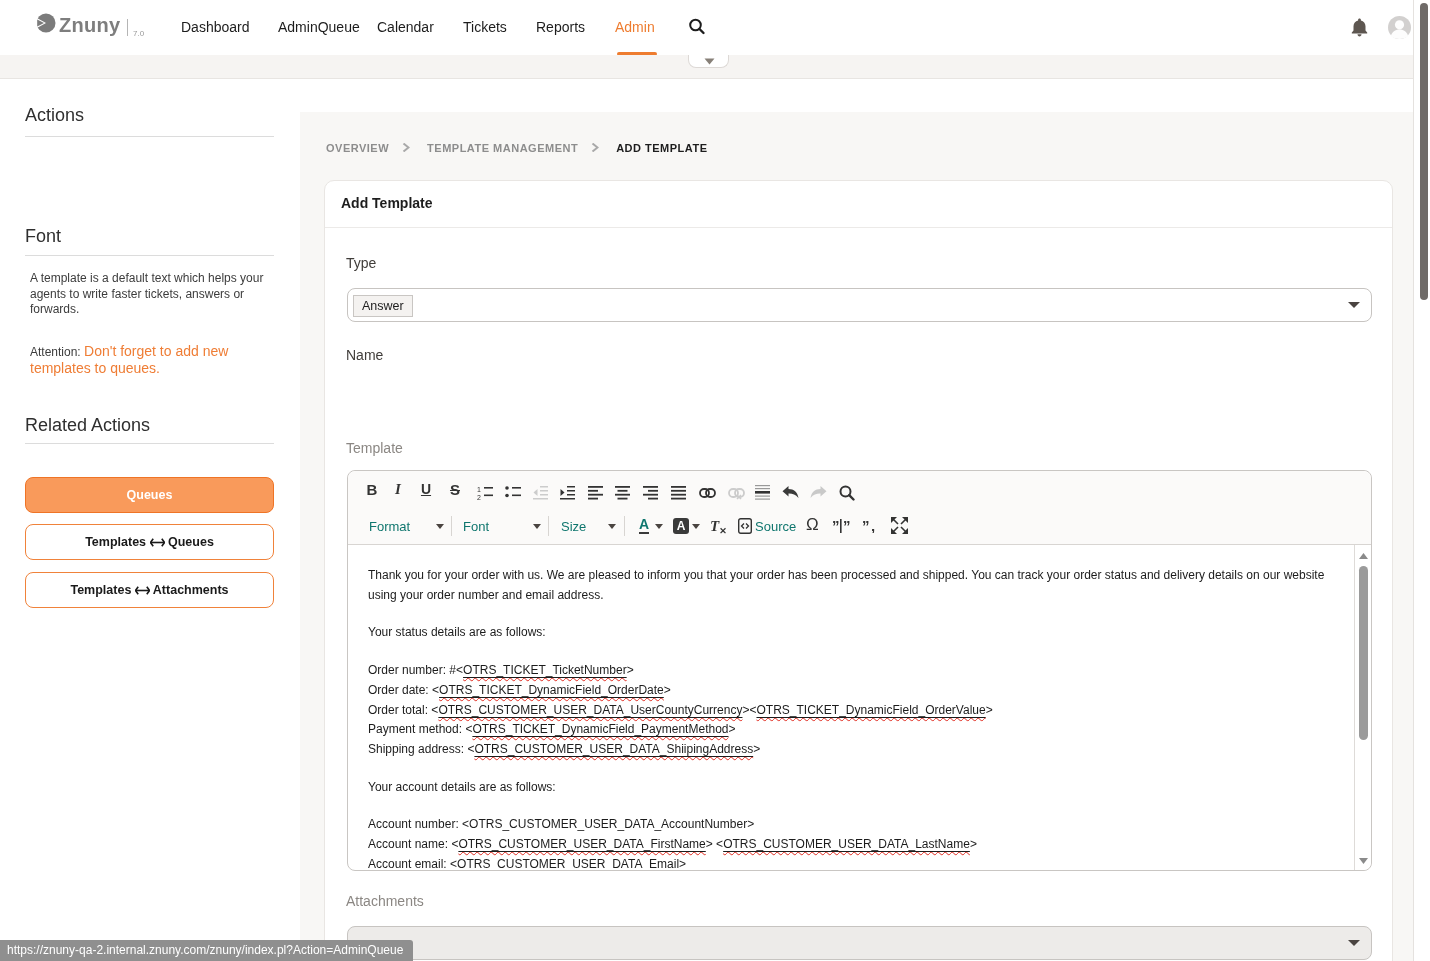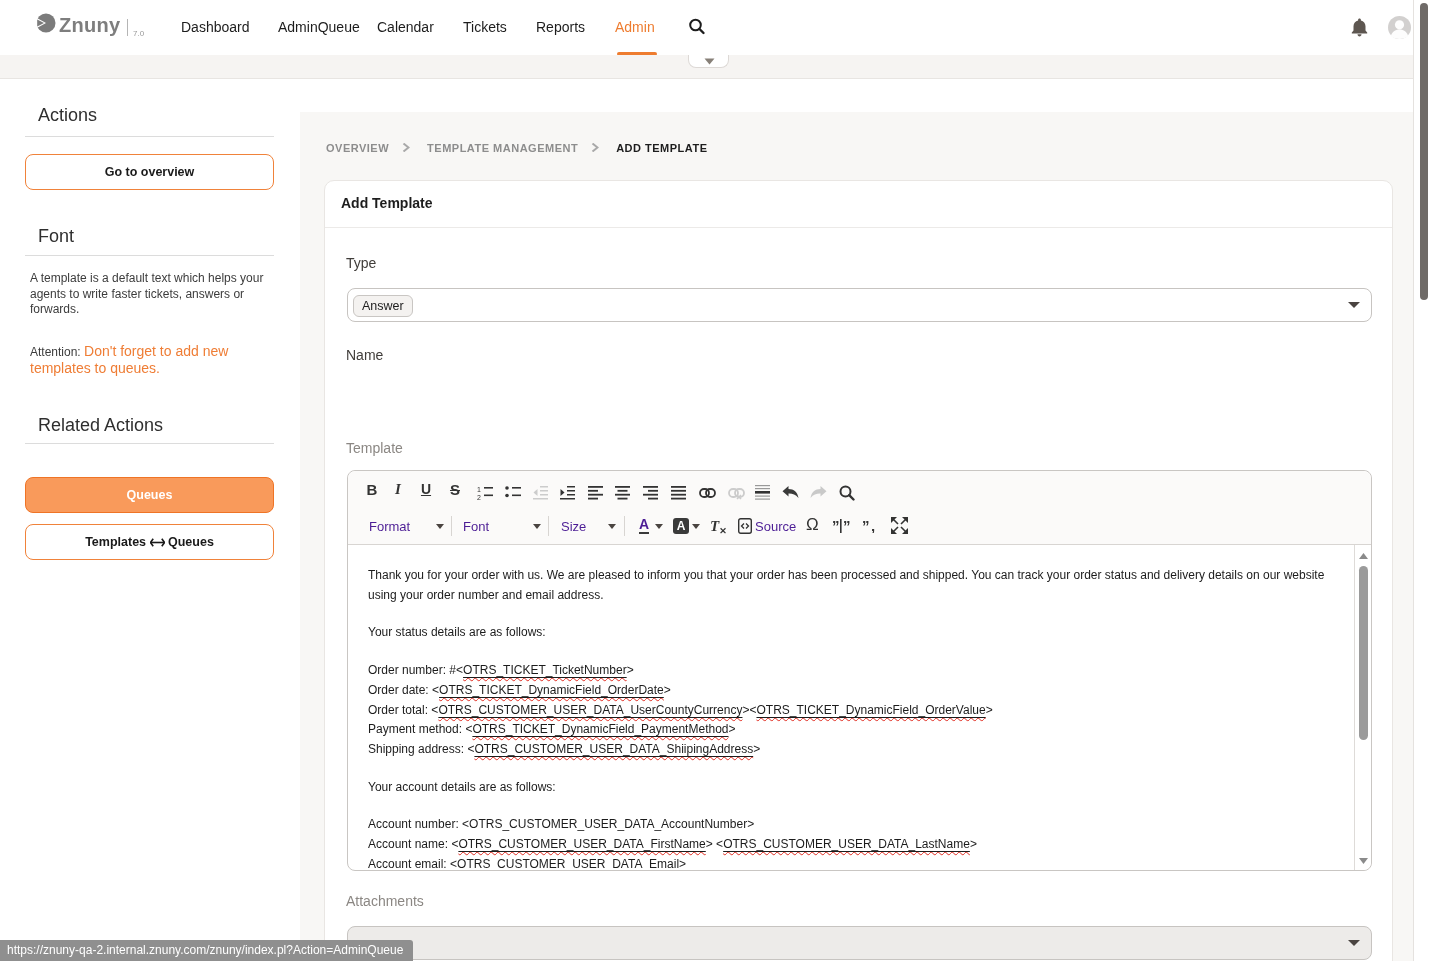--- a/index.html
+++ b/index.html
@@ -12,46 +12,46 @@
 .navitem { position:absolute; top:0; height:54px; line-height:54px; font-size:14px; color:#1d1d1d; }
 #adminbar { position:absolute; left:601px; top:52px; width:40px; height:4px; background:#ee7c2f; border-radius:2px; }
 
 
 #strip { position:absolute; left:0; top:55px; width:1430px; height:23px; background:#f6f4f2; }
 #tab { position:absolute; left:688px; top:55px; width:41px; height:13px; background:#fff; border:1px solid #ddd9d6; border-top:none; border-radius:0 0 8px 8px; }
 #tab svg { position:absolute; left:15px; top:3px; }
 
 
 #sidebar { position:absolute; left:0; top:78px; width:300px; height:883px; background:#fff; }
-.shead { position:absolute; left:38px; font-size:18px; color:#2f2f2f; }
+.shead { position:absolute; left:25px; font-size:18px; color:#2f2f2f; }
 .sdiv { position:absolute; left:25px; width:249px; height:1px; background:#dcdcdc; }
 .sbtn { position:absolute; left:25px; width:249px; height:36px; border:1px solid #f0823a; border-radius:8px; background:#fff; text-align:center; font-size:12.5px; font-weight:bold; color:#1a1a1a; }
 .sbtn span { display:inline-block; line-height:34px; }
 .sbtn.orange { background:#f99a5b; border-color:#ef7426; color:#fff; }
 .stext { position:absolute; left:30px; width:240px; font-size:12px; line-height:15.5px; color:#3c3c3c; }
 
 
 #main { position:absolute; left:300px; top:78px; width:1113px; height:883px; background:#f8f7f5;margin-top:34px; }
 #crumbs { position:absolute; left:26px; top:30px; font-size:11px; font-weight:bold; letter-spacing:0.5px; color:#8d8d8d; }
 #card { position:absolute; left:24px; top:68px; width:1069px; height:900px; background:#fff; border:1px solid #e9e6e3; border-radius:10px; }
 .chev { display:inline-block; margin:0 17px 0 13px; }
 #cardhead { position:absolute; left:16px; top:14px; font-size:14px; font-weight:bold; color:#1d1d1d; }
 #carddiv { position:absolute; left:0; top:46px; width:1067px; height:1px; background:#eceae8; }
 .flabel { position:absolute; left:21px; font-size:14px; color:#403d3a; }
 .flabel.gray { color:#8b8783; }
 .fctl { position:absolute; left:22px; width:1025px; height:34px; background:#fff; border:1px solid #c7c4c1; border-radius:8px; }
 .caret { position:absolute; right:11px; top:13px; width:0; height:0; border-left:6px solid transparent; border-right:6px solid transparent; border-top:6px solid #4a4441; }
-#chip { position:absolute; left:5px; top:6px; height:22px; padding:0 8px; background:#f4f2f0; border:1px solid #c9c6c3; border-radius:6px; font-size:12.5px; color:#1d1d1d; line-height:20px; }
+#chip { position:absolute; left:5px; top:6px; height:22px; padding:0 8px; background:#f4f2f0; border:1px solid #c9c6c3; border-radius:0; font-size:12.5px; color:#1d1d1d; line-height:20px; }
 #nameval { position:absolute; left:10px; top:9px; font-size:12px; color:#1d1d1d; }
 
 
 #editor { position:absolute; left:22px; top:289px; width:1025px; height:401px; border:1px solid #c9c6c3; border-radius:8px; background:#fff; }
 #toolbar { position:absolute; left:0; top:0; width:1023px; height:74px; background:#fbfaf9; border-bottom:1px solid #d8d5d2; border-radius:8px 8px 0 0; }
 .t1 { position:absolute; top:10px; width:28px; height:24px; text-align:center; color:#333; }
-.tt { position:absolute; font-size:13px; color:#4c1d95; }
+.tt { position:absolute; font-size:13px; color:#0f766e; }
 .tcaret { position:absolute; width:0; height:0; border-left:4px solid transparent; border-right:4px solid transparent; border-top:5px solid #4a4441; }
 .tdiv { position:absolute; width:1px; height:20px; background:#d8d5d2; }
 #content { position:absolute; left:0; top:74px; width:1023px; height:325px; overflow:hidden; border-radius:0 0 8px 8px; }
 #ctext { position:absolute; left:20px; top:21px; width:970px; font-size:12px; line-height:19.7px; color:#1c1c1c; }
 #ctext p { margin:0 0 18px 0; }
 .sp { text-decoration:underline wavy #e02b20; text-decoration-thickness:1px; text-underline-offset:3px; }
 .sp u { text-decoration:underline; text-decoration-thickness:1px; }
 #esb { position:absolute; right:0px; top:0; width:17px; height:325px; background:#fff; border-left:1px solid #dedbd8; }
 #ethumb { position:absolute; left:4px; top:21px; width:9px; height:174px; background:#9b9b9b; border-radius:4.5px; }
 .etri { position:absolute; left:4px; }
@@ -100,32 +100,35 @@
 <div id="strip"></div>
 <div id="tab">
     <svg width="11" height="7" viewBox="0 0 11 7">
       <polygon points="0.5,0.5 10.5,0.5 5.5,6.5" fill="#878078"></polygon>
     </svg>
   </div>
 
 <div id="sidebar">
   <div class="shead" style="top:27px;">Actions</div>
   <div class="sdiv" style="top:58px;"></div>
-  <div class="sbtn" style="top:76px;"><span>Go to overview</span></div>
   <div class="shead" style="top:148px;">Font</div>
   <div class="sdiv" style="top:177px;"></div>
   <div class="stext" style="top:266px;">Attention: <span style="font-size:14px;color:#ef7d35;">Don't forget to add new templates to queues.</span></div>
   <div class="stext" style="top:193px;">A template is a default text which helps your agents to write faster tickets, answers or forwards.</div>
   <div class="shead" style="top:337px;">Related Actions</div>
   <div class="sdiv" style="top:365px;"></div>
   <div class="sbtn orange" style="top:399px;"><span>Queues</span></div>
   <div class="sbtn" style="top:446px;border-radius:8px;"><span>Templates <svg style="vertical-align:-1px" width="15" height="9" viewBox="0 0 15 9">
           <path d="M3.2 0.7 L0.5 4.5 L3.2 8.3 M11.8 0.7 L14.5 4.5 L11.8 8.3" fill="none" stroke="#1a1a1a" stroke-width="1.6"></path>
           <line x1="1" y1="4.5" x2="14" y2="4.5" stroke="#1a1a1a" stroke-width="1.6"></line>
         </svg> Queues</span></div>
+  <div class="sbtn" style="top:494px;"><span>Templates <svg style="vertical-align:-1px" width="15" height="9" viewBox="0 0 15 9">
+          <path d="M3.2 0.7 L0.5 4.5 L3.2 8.3 M11.8 0.7 L14.5 4.5 L11.8 8.3" fill="none" stroke="#1a1a1a" stroke-width="1.6"></path>
+          <line x1="1" y1="4.5" x2="14" y2="4.5" stroke="#1a1a1a" stroke-width="1.6"></line>
+        </svg> Attachments</span></div>
 </div>
 
 <div id="main">
   <div id="crumbs">OVERVIEW<svg class="chev" width="8" height="9" viewBox="0 0 8 9">
         <polyline points="1.5,0.5 6.5,4.5 1.5,8.5" fill="none" stroke="#a9a9a9" stroke-width="2"></polyline>
       </svg>TEMPLATE MANAGEMENT<svg class="chev" width="8" height="9" viewBox="0 0 8 9">
         <polyline points="1.5,0.5 6.5,4.5 1.5,8.5" fill="none" stroke="#a9a9a9" stroke-width="2"></polyline>
       </svg><span style="color:#1d1d1d;">ADD TEMPLATE</span></div>
 
   <div id="card">

